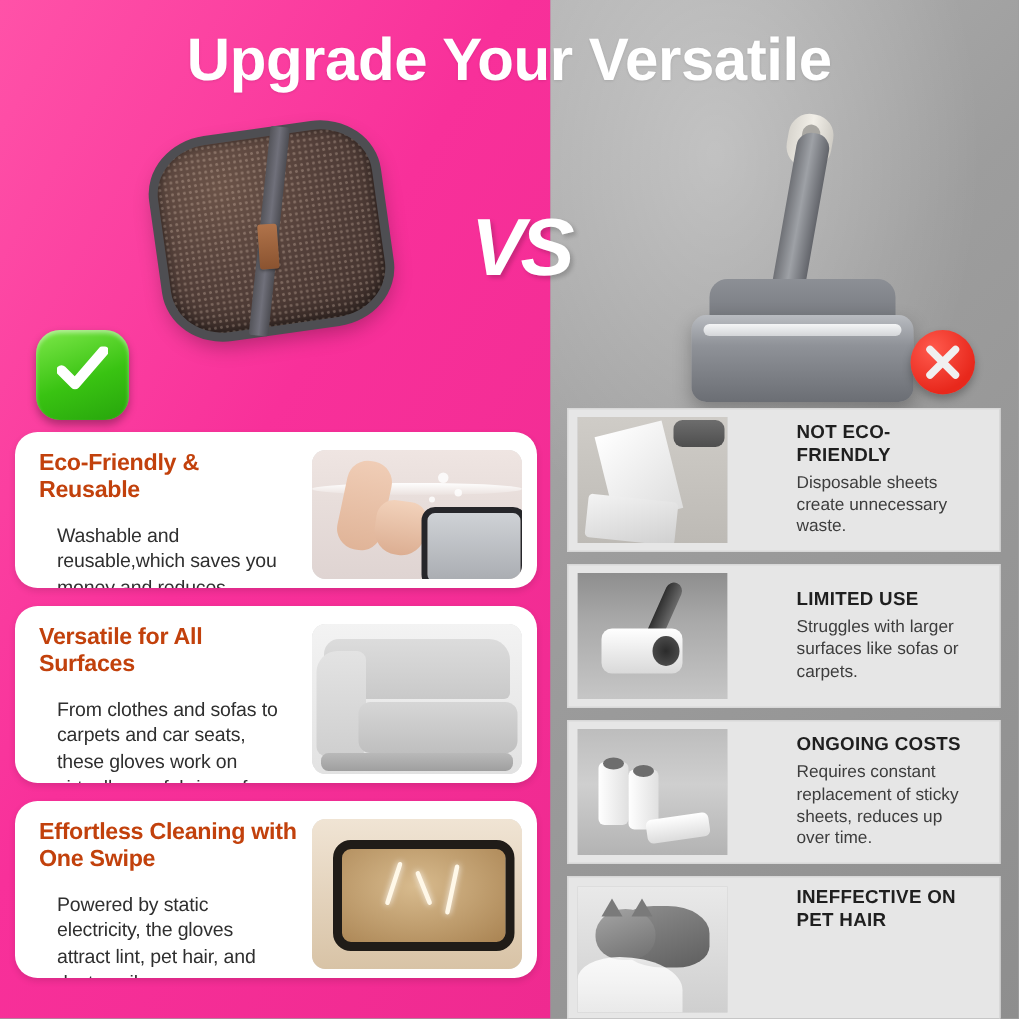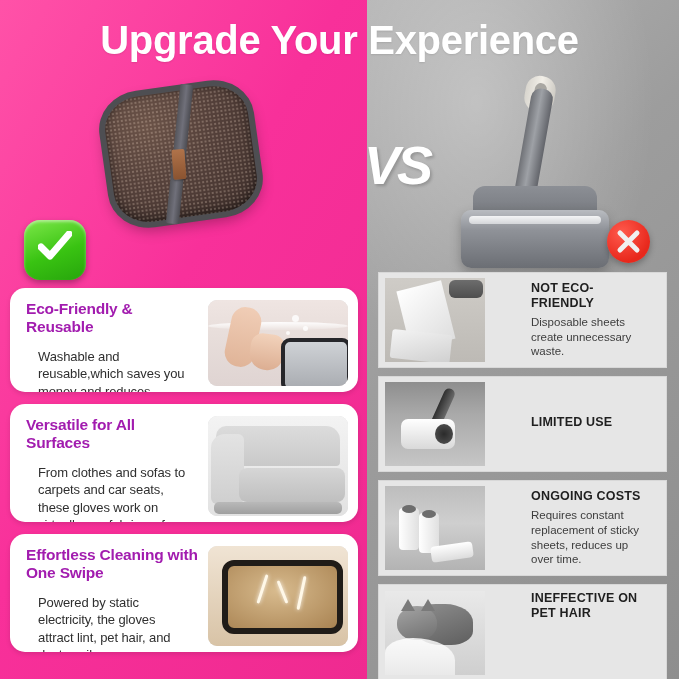--- a/index.html
+++ b/index.html
@@ -28,23 +28,23 @@
   .title{
     position:absolute;left:0;top:12px;width:679px;height:56px;
     text-align:center;line-height:56px;
     font-size:40px;font-weight:bold;color:#ffffff;
     letter-spacing:-0.3px;
     text-shadow:0 1px 2px rgba(0,0,0,.10);
   }
 
   
   .vs{
-    position:absolute;left:324px;top:132px;width:106px;height:66px;
+    position:absolute;left:314px;top:132px;width:106px;height:66px;
     font-size:54px;font-weight:bold;font-style:italic;color:#fff;
-    line-height:66px;text-align:right;letter-spacing:-3px;
+    line-height:66px;text-align:left;letter-spacing:-3px;
     text-shadow:2px 2px 3px rgba(0,0,0,.18);
     z-index:6;
   }
 
   
   .glove{
     position:absolute;left:106px;top:88px;width:150px;height:132px;
     transform:rotate(-8deg);z-index:3;
   }
   .glove .body{
@@ -135,21 +135,21 @@
   .left-cards{position:absolute;left:10px;top:288px;width:348px;z-index:4;}
   .lcard{
     position:relative;background:#ffffff;border-radius:15px;
     margin-bottom:12px;padding:12px 10px 12px 16px;
     display:flex;align-items:flex-start;
     box-shadow:0 2px 5px rgba(0,0,0,.12);
     box-sizing:border-box;height:104px;overflow:hidden;
   }
   .lcard .txt{flex:1 1 auto;padding-right:8px;min-width:0;}
   .lcard h3{
-    margin:0 0 5px 0;font-size:15.5px;font-weight:bold;color:#a21caf;
+    margin:0 0 5px 0;font-size:15.5px;font-weight:bold;color:#c2410c;
     line-height:1.16;letter-spacing:-0.2px;
   }
   .lcard p{
     margin:12px;font-size:13px;color:#2f2f2f;line-height:1.33;letter-spacing:-0.1px;
   }
   .lcard .thumb{
     flex:0 0 auto;width:140px;height:86px;border-radius:9px;overflow:hidden;
     position:relative;background:#ddd;
   }
   .lcard.tall{height:118px;}
@@ -248,21 +248,21 @@
     border-radius:40% 60% 0 0;}
 </style>
 </head>
 <body>
 
 <div class="poster">
 
   <div class="half-left"></div>
   <div class="half-right"></div>
 
-  <div class="title">Upgrade Your Experience</div>
+  <div class="title">Upgrade Your Versatile</div>
 
   <div class="glove">
     <div class="body"></div>
     <div class="rim"></div>
     <div class="strap"></div>
     <div class="tab"></div>
   </div>
 
   <div class="roller">
     <div class="cap"></div>
@@ -354,20 +354,21 @@
 
     <div class="rcard">
       <div class="thumb">
         <div class="art-carpet">
           <div class="grip"></div>
           <div class="roll"></div>
         </div>
       </div>
       <div class="txt">
         <h3>LIMITED USE</h3>
+        <p>Struggles with larger surfaces like sofas or carpets.</p>
       </div>
     </div>
 
     <div class="rcard">
       <div class="thumb">
         <div class="art-rolls">
           <div class="r" style="left:14%;top:26%;width:20px;height:42px;"></div>
           <div class="r" style="left:34%;top:32%;width:20px;height:40px;"></div>
           <div class="tool"></div>
         </div>

